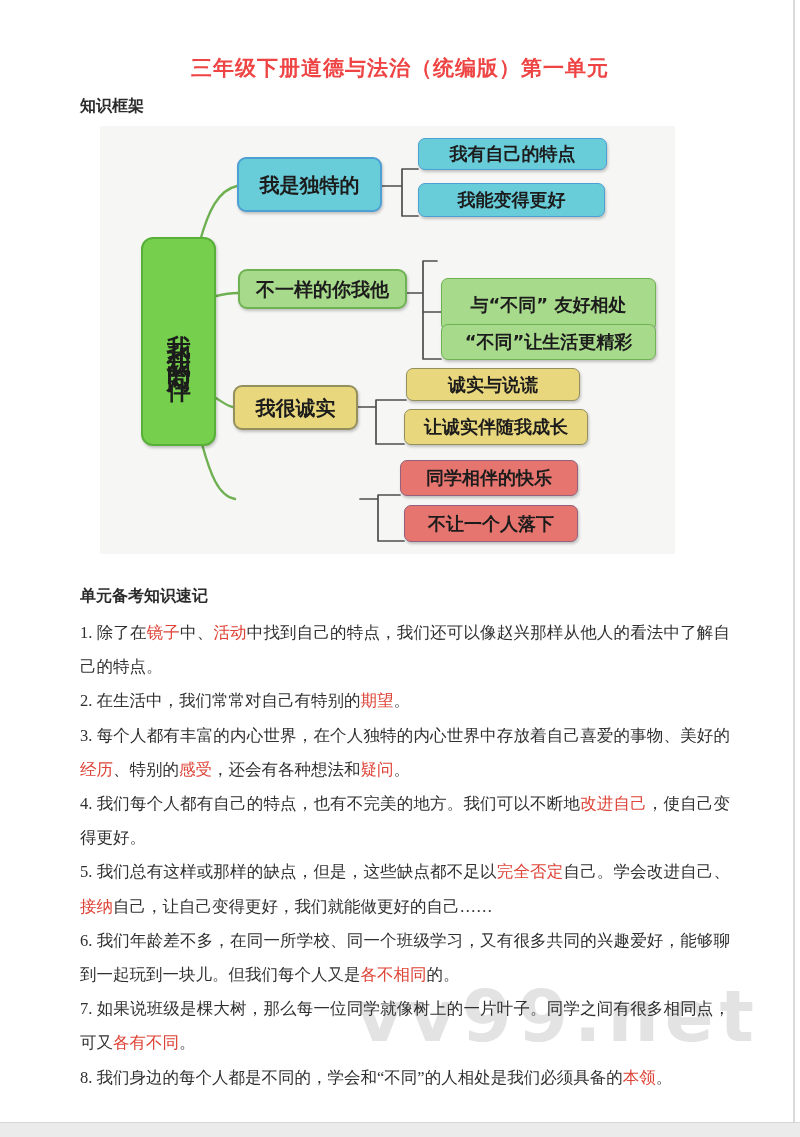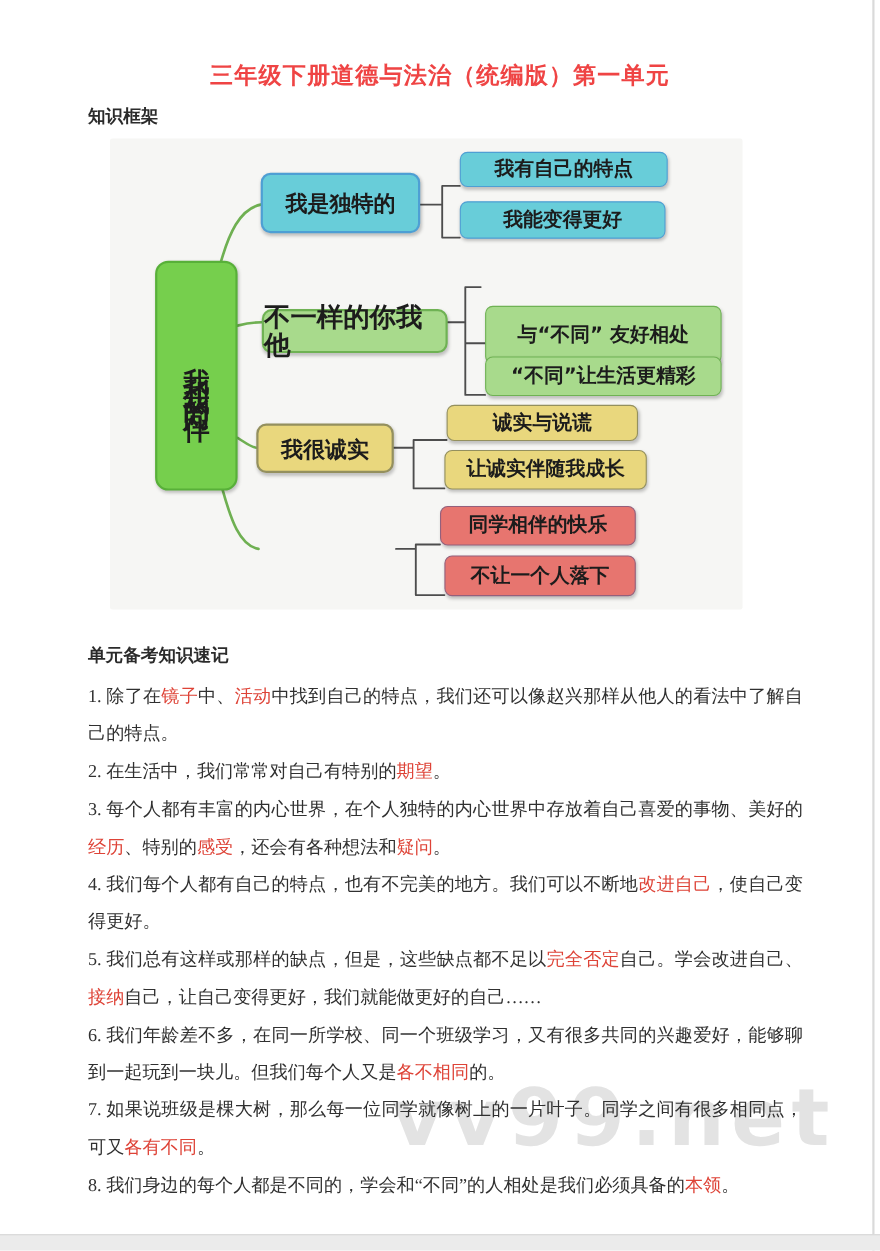--- a/index.html
+++ b/index.html
@@ -98,21 +98,21 @@
         <path d="M 260,373 H 278 M 278,369 V 415 M 278,369 H 300 M 278,415 H 304"></path>
       </g>
     </svg>
 
     <div class="mm-node root" style="left:41px;top:111px;width:75px;height:209px">我和我的同伴</div>
 
     <div class="mm-node branch cyan" style="left:137px;top:31px;width:145px;height:55px">我是独特的</div>
     <div class="mm-node leaf cyan" style="left:318px;top:12px;width:189px;height:32px">我有自己的特点</div>
     <div class="mm-node leaf cyan" style="left:318px;top:57px;width:187px;height:34px">我能变得更好</div>
 
-    <div class="mm-node branch lgreen" style="left:138px;top:155px;width:169px;height:40px;font-size:24px">不一样的你我他</div>
+    <div class="mm-node branch lgreen" style="left:138px;top:143px;width:169px;height:40px;font-size:19px">不一样的你我他</div>
     <div class="mm-node leaf lgreen" style="left:341px;top:152px;width:215px;height:53px">与“不同” 友好相处</div>
     <div class="mm-node leaf lgreen" style="left:341px;top:198px;width:215px;height:36px">“不同”让生活更精彩</div>
 
     <div class="mm-node branch yellow" style="left:133px;top:259px;width:125px;height:45px">我很诚实</div>
     <div class="mm-node leaf yellow" style="left:306px;top:242px;width:174px;height:33px">诚实与说谎</div>
     <div class="mm-node leaf yellow" style="left:304px;top:283px;width:184px;height:36px">让诚实伴随我成长</div>
 
     <div class="mm-node leaf red" style="left:300px;top:334px;width:178px;height:36px">同学相伴的快乐</div>
     <div class="mm-node leaf red" style="left:304px;top:379px;width:174px;height:37px">不让一个人落下</div>
   </div>

